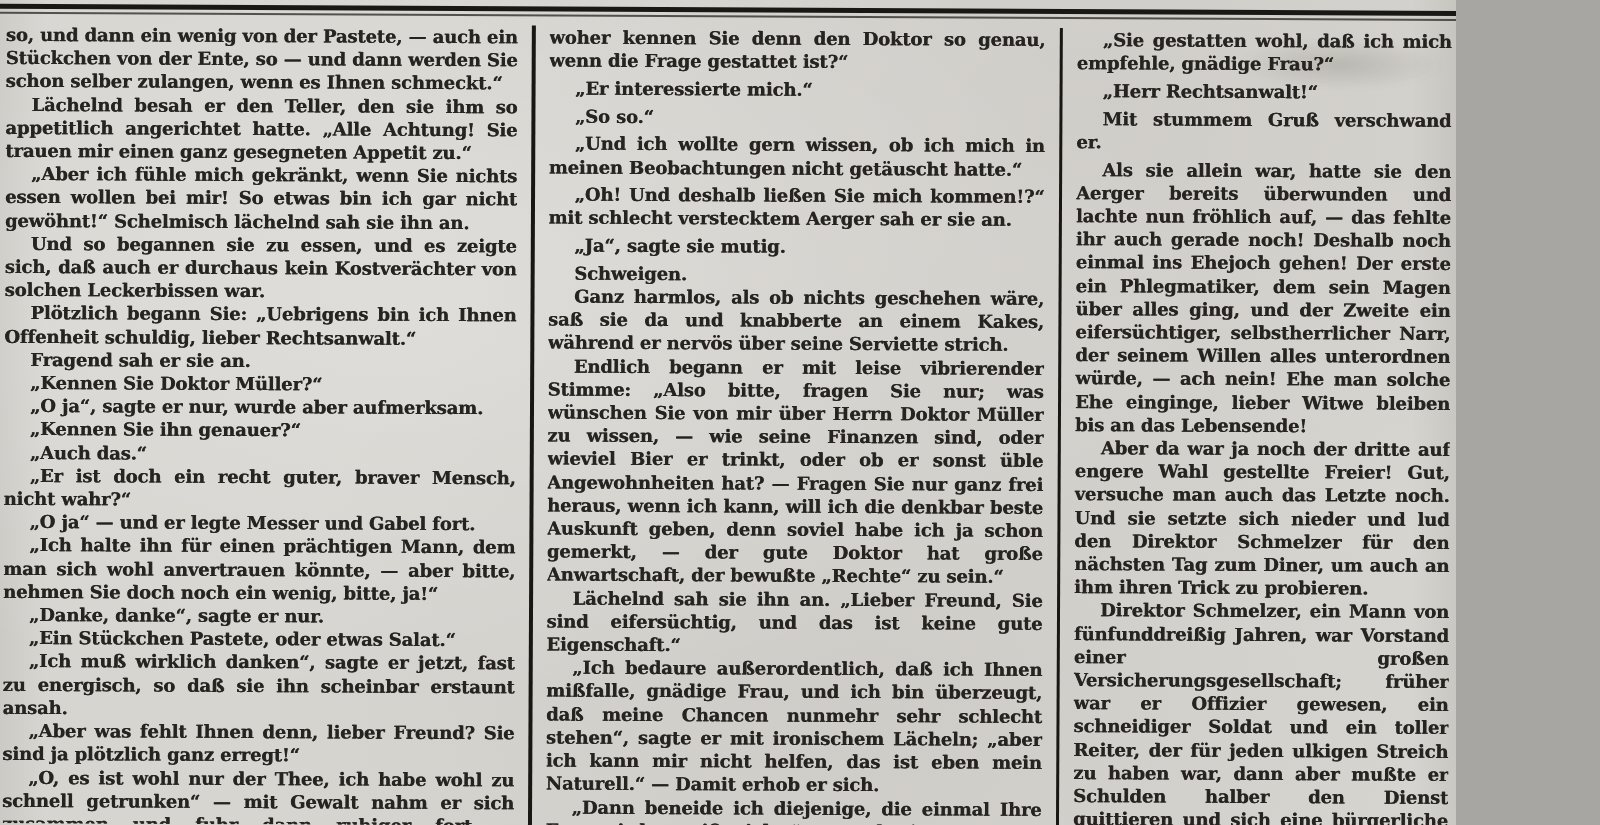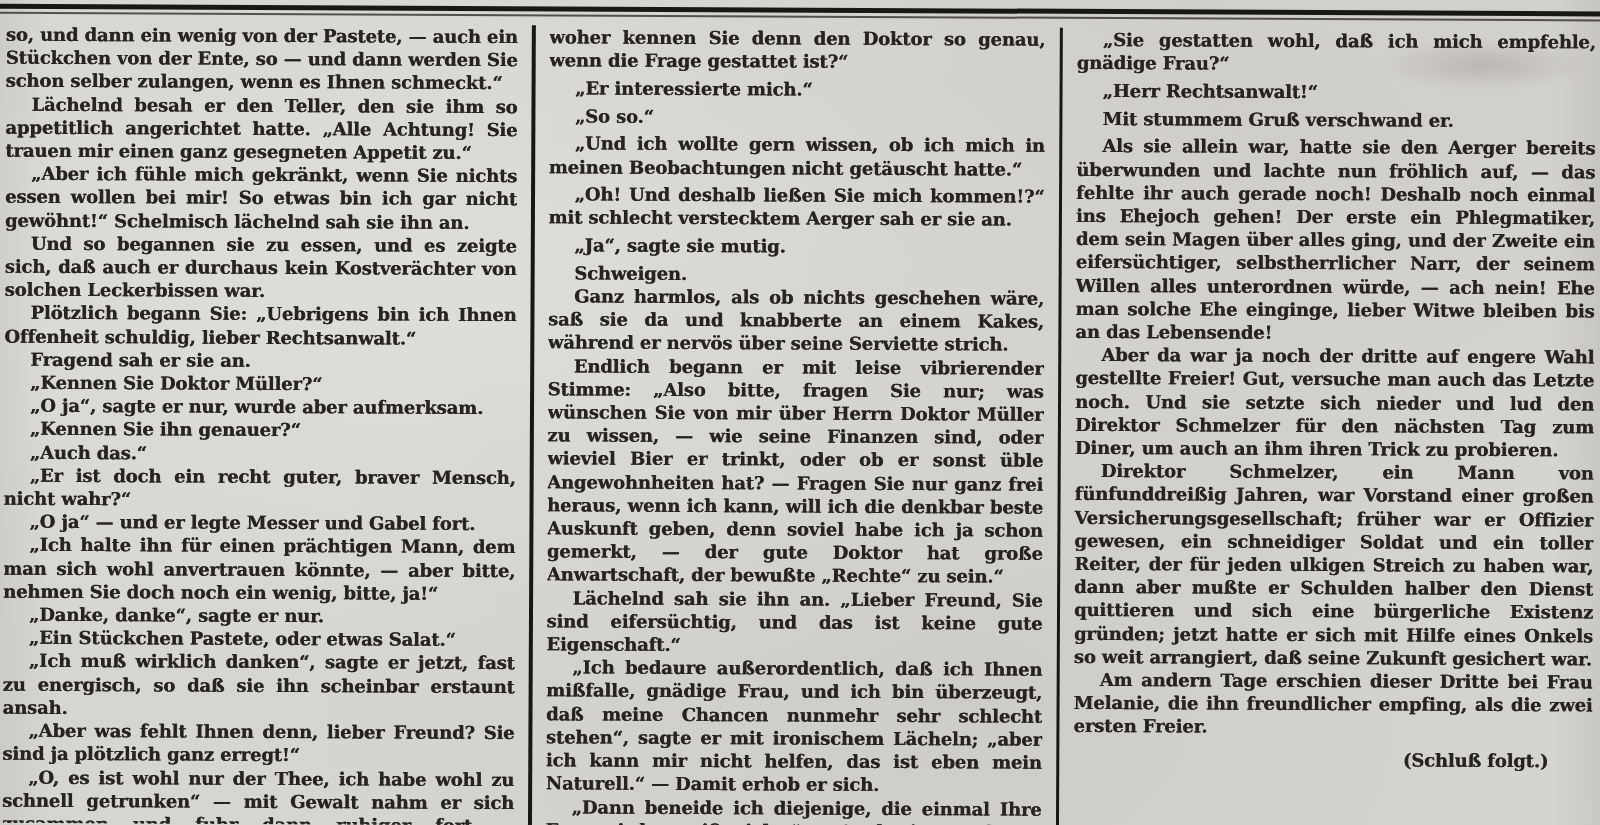--- a/index.html
+++ b/index.html
@@ -1,18 +1,18 @@
 <!DOCTYPE html>
 <html><head>
 <meta charset="utf-8">
 <style>
   html, body { margin: 0; padding: 0; background: #a8a6a2; }
   .page {
     position: relative;
-    width: 1600px;
+    width: 1456px;
     height: 825px;
     overflow: hidden;
     background-color: #d7d5d0;
     background-image:
       radial-gradient(ellipse at 28% 35%, rgba(255,255,255,0.20), rgba(255,255,255,0) 55%),
       radial-gradient(ellipse at 75% 15%, rgba(140,135,125,0.10), rgba(140,135,125,0) 45%),
       radial-gradient(ellipse at 60% 85%, rgba(130,126,118,0.10), rgba(130,126,118,0) 50%),
       linear-gradient(90deg, rgba(110,106,100,0.10), rgba(110,106,100,0) 3%, rgba(110,106,100,0) 97%, rgba(110,106,100,0.12));
     font-family: "DejaVu Serif", "Liberation Serif", serif;
   }

